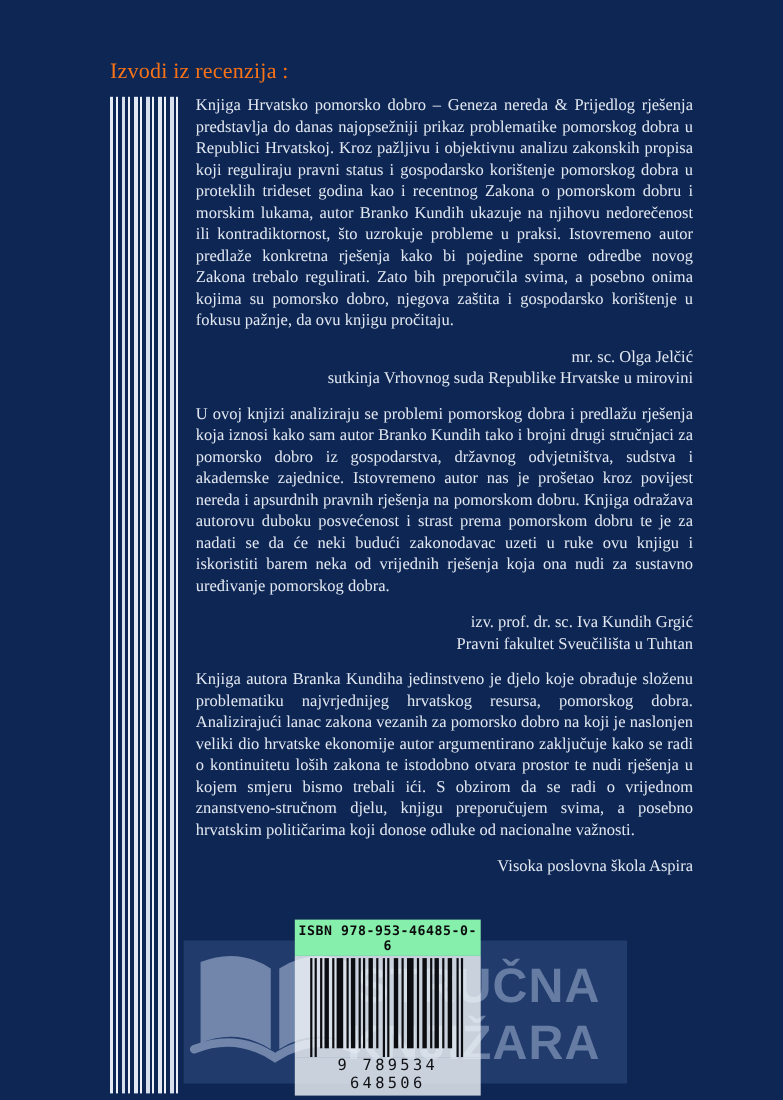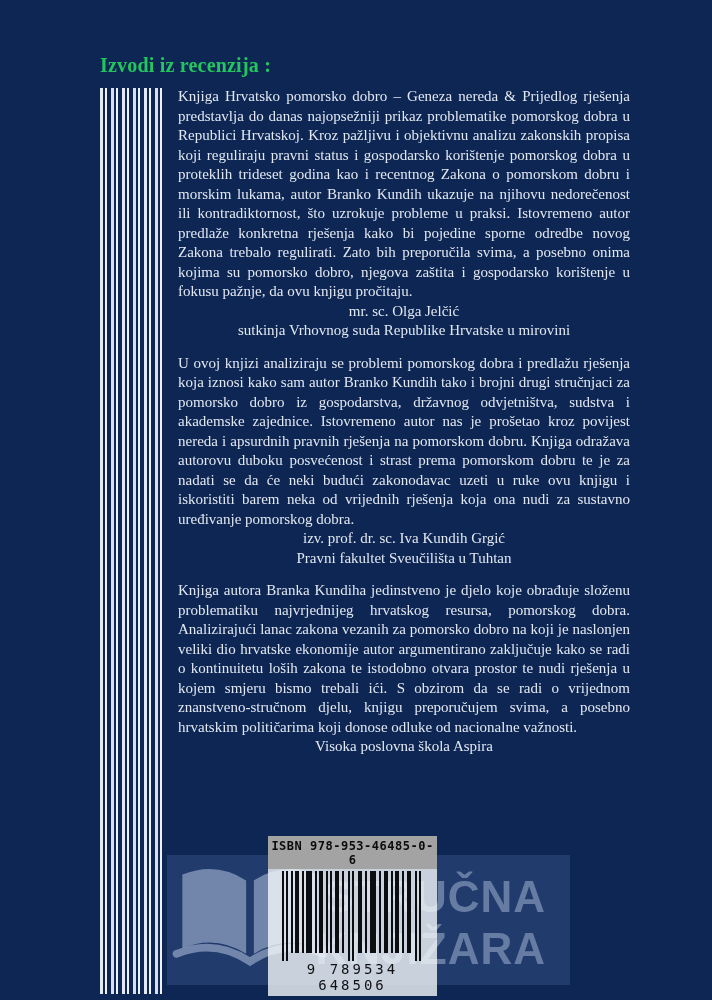--- a/index.html
+++ b/index.html
@@ -25,42 +25,42 @@
       #d7dfec 11px, #d7dfec 14px,
       #0e2654 14px, #0e2654 16px,
       #eef2f7 16px, #eef2f7 18px,
       #0e2654 18px, #0e2654 22px
     );
   }
 
   .heading {
     position: absolute;
     left: 100px; top: 54px;
-    color: #22c55e;
+    color: #f97316;
     font-size: 20px;
-    font-weight: bold;
+    font-weight: normal;
     letter-spacing: 0.2px;
   }
 
   .content {
     position: absolute;
     left: 178px; top: 87px;
     width: 452px;
     color: #e2e8f1;
     font-size: 15px;
     line-height: 19.5px;
     z-index: 2;
   }
   .review-text {
     margin: 0;
     text-align: justify;
   }
   .attribution {
-    text-align: center;
-    margin: 0 0 13px 0;
+    text-align: right;
+    margin: 14px 0 13px 0;
   }
   .attribution div { line-height: 19.5px; }
 
   
   .watermark-band {
     position: absolute;
     left: 167px; top: 855px;
     width: 403px; height: 130px;
     background: rgba(125, 165, 230, 0.17);
     z-index: 1;
@@ -84,21 +84,21 @@
   }
 
   
   .barcode-box {
     position: absolute;
     left: 268px; top: 836px;
     width: 169px;
     z-index: 3;
   }
   .isbn-label {
-    background: #a3a3a3;
+    background: #86efac;
     color: #0b0b0c;
     font-family: "DejaVu Sans Mono", monospace;
     font-size: 12px;
     font-weight: bold;
     letter-spacing: 0.5px;
     text-align: center;
     padding: 3px 0 2px 0;
   }
   .bars-area {
     background: rgba(244, 247, 250, 0.80);

